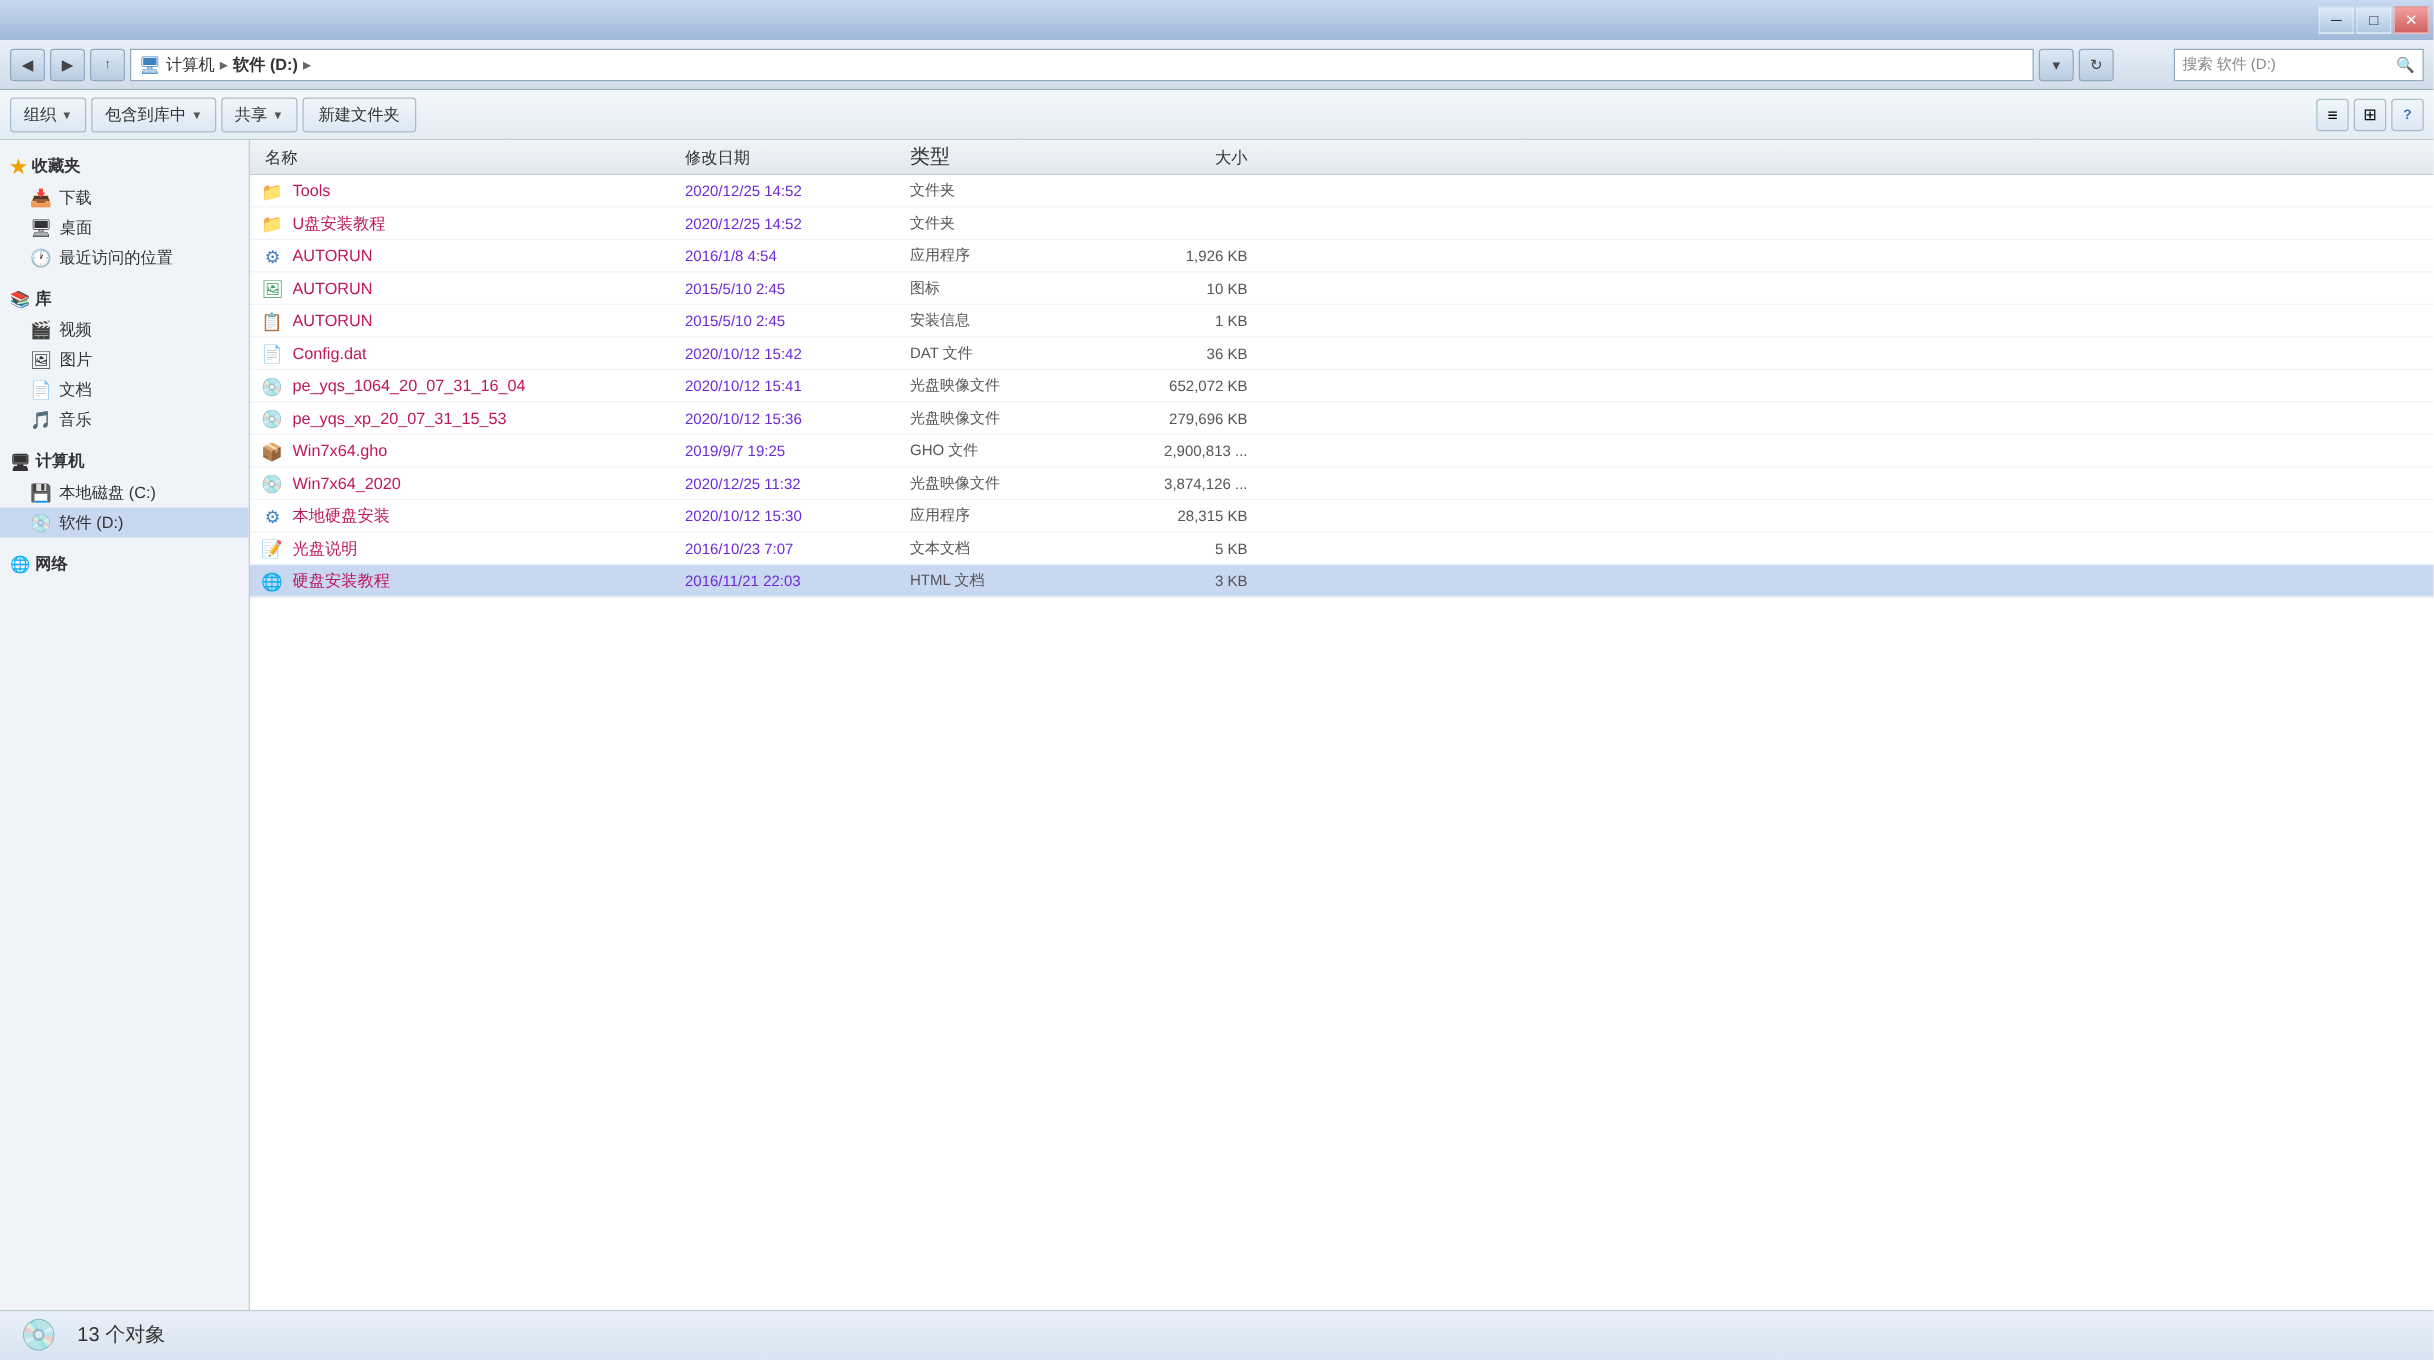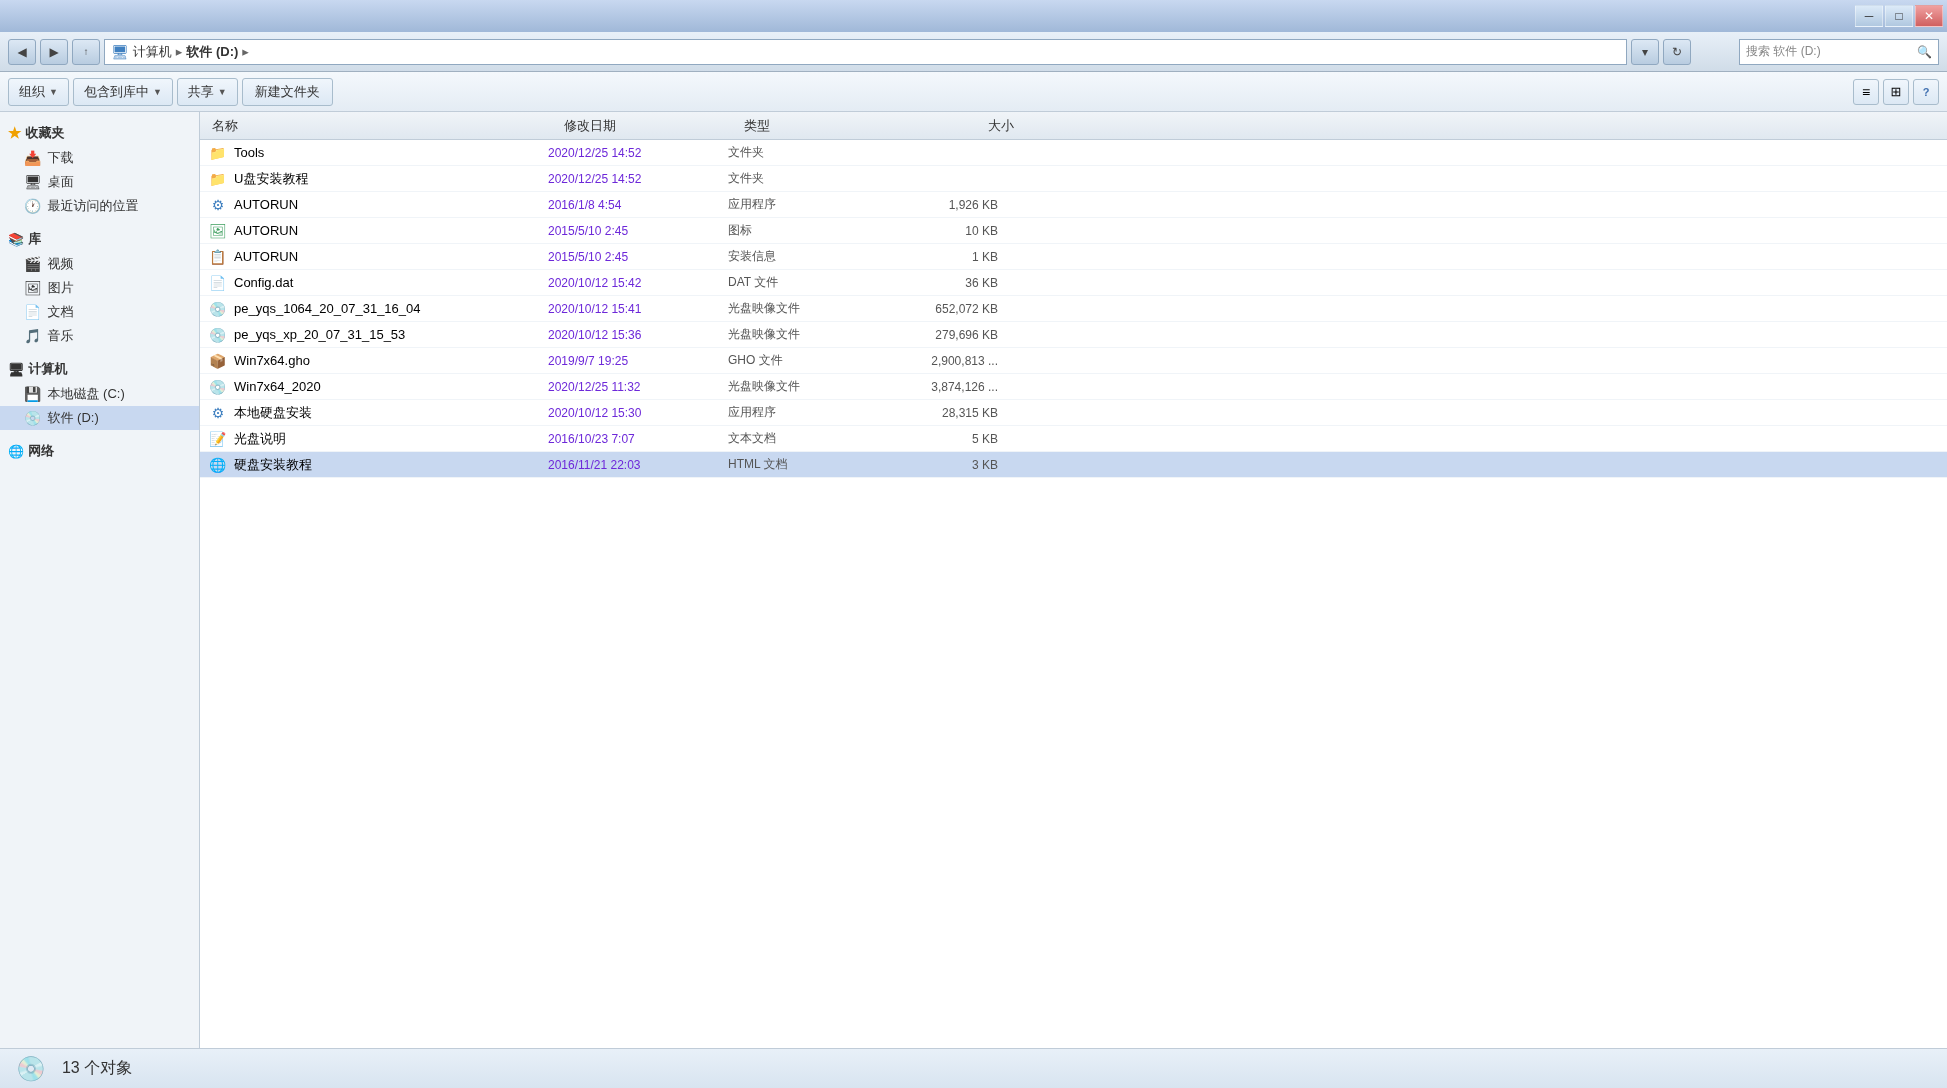--- a/index.html
+++ b/index.html
@@ -170,22 +170,22 @@
     
     .col-headers {
       height: 28px;
       background: linear-gradient(to bottom, #f0f4f8, #e0e8f0);
       border-bottom: 1px solid #c0ccd8;
       display: flex;
       align-items: center;
       padding: 0 8px;
     }
     .col-name { width: 340px; font-size: 13px; color: #333; padding-left: 4px; }
-    .col-date { width: 180px; font-size: 13px; color: #333; margin-left: 16px; }
-    .col-type { width: 150px; font-size: 13px; color: #333; font-family: Liberation Serif, serif; }
+    .col-date { width: 180px; font-size: 13px; color: #333; }
+    .col-type { width: 150px; font-size: 16px; color: #333; font-family: Liberation Serif, serif; }
     .col-size { width: 120px; font-size: 13px; color: #333; text-align: right; }
 
     
     .file-list {
       flex: 1;
       overflow-y: auto;
       background: #fff;
     }
     .file-list-inner {
       min-height: 100%;
@@ -193,21 +193,21 @@
     .file-row {
       display: flex;
       align-items: center;
       height: 26px;
       padding: 0 8px;
       border-bottom: 1px solid #f0f4f8;
       cursor: pointer;
     }
     .file-row.selected { background: #c8d8f0; }
     .file-icon { width: 20px; height: 20px; margin-right: 6px; display: flex; align-items: center; justify-content: center; font-size: 14px; flex-shrink: 0; }
-    .file-name { width: 314px; font-size: 13px; color: #000000; overflow: hidden; white-space: nowrap; text-overflow: ellipsis; }
+    .file-name { width: 314px; font-size: 13px; color: #be185d; overflow: hidden; white-space: nowrap; text-overflow: ellipsis; }
     .file-date { width: 180px; font-size: 12px; color: #6d28d9; }
     .file-type { width: 150px; font-size: 12px; color: #555; }
     .file-size { width: 120px; font-size: 12px; color: #555; text-align: right; }
 
     
     .status-bar {
       height: 40px;
       background: linear-gradient(to bottom, #e8f0f8, #d8e4f0);
       border-top: 1px solid #c0ccd8;
       display: flex;

